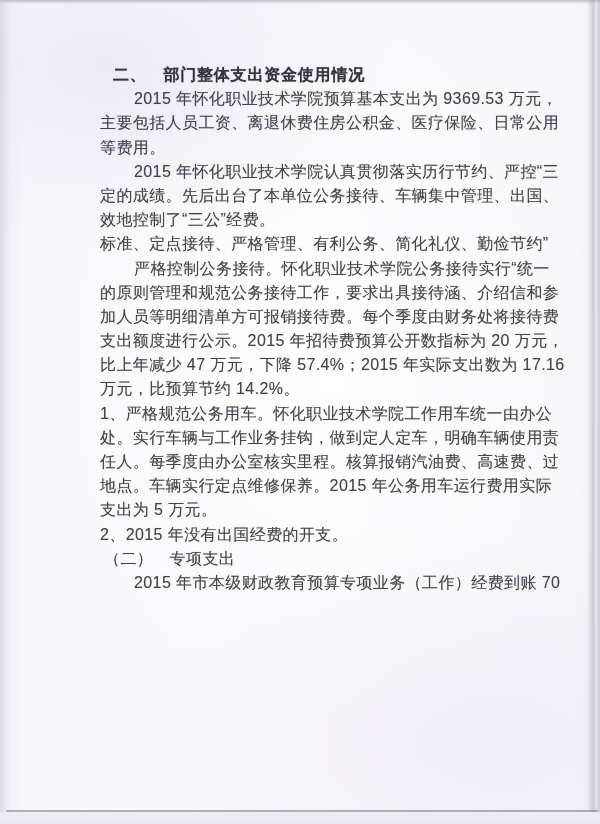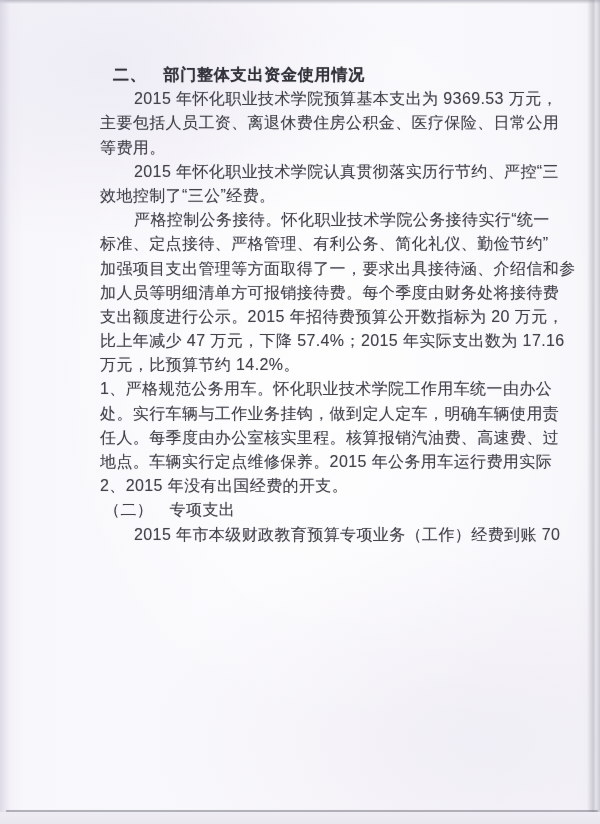--- a/index.html
+++ b/index.html
@@ -70,31 +70,33 @@
 <div class="scan">
   <div class="edge-top"></div>
   <div class="edge-left"></div>
   <div class="edge-right"></div>
   <div class="doc-text">
       <div class="line h">二、　部门整体支出资金使用情况</div>
       <div class="line i">2015 年怀化职业技术学院预算基本支出为 9369.53 万元，</div>
       <div class="line b">主要包括人员工资、离退休费住房公积金、医疗保险、日常公用</div>
       <div class="line b">等费用。</div>
       <div class="line i">2015 年怀化职业技术学院认真贯彻落实历行节约、严控“三</div>
+      <div class="line b">定的成绩。先后出台了本单位公务接待、车辆集中管理、出国、</div>
       <div class="line b">效地控制了“三公”经费。</div>
+      <div class="line b">标准、定点接待、严格管理、有利公务、简化礼仪、勤俭节约”</div>
       <div class="line i">严格控制公务接待。怀化职业技术学院公务接待实行“统一</div>
-      <div class="line b">标准、定点接待、严格管理、有利公务、简化礼仪、勤俭节约”</div>
-      <div class="line b">加强项目支出管理等方面取得了一，要求出具接待涵、介绍信和参</div>
+      <div class="line b">的原则管理和规范公务接待工作，要求出具接待涵、介绍信和参</div>
       <div class="line b">加人员等明细清单方可报销接待费。每个季度由财务处将接待费</div>
       <div class="line b">支出额度进行公示。2015 年招待费预算公开数指标为 20 万元，</div>
       <div class="line b">比上年减少 47 万元，下降 57.4%；2015 年实际支出数为 17.16</div>
       <div class="line b">万元，比预算节约 14.2%。</div>
       <div class="line b">1、严格规范公务用车。怀化职业技术学院工作用车统一由办公</div>
       <div class="line b">处。实行车辆与工作业务挂钩，做到定人定车，明确车辆使用责</div>
       <div class="line b">任人。每季度由办公室核实里程。核算报销汽油费、高速费、过</div>
       <div class="line b">地点。车辆实行定点维修保养。2015 年公务用车运行费用实际</div>
+      <div class="line b">支出为 5 万元。</div>
       <div class="line b">2、2015 年没有出国经费的开支。</div>
       <div class="line s">（二）　专项支出</div>
       <div class="line i">2015 年市本级财政教育预算专项业务（工作）经费到账 70</div>
     </div>
   <div class="page-bottom-line"></div>
   <div class="below-page"></div>
 </div>
 
 </body></html>

